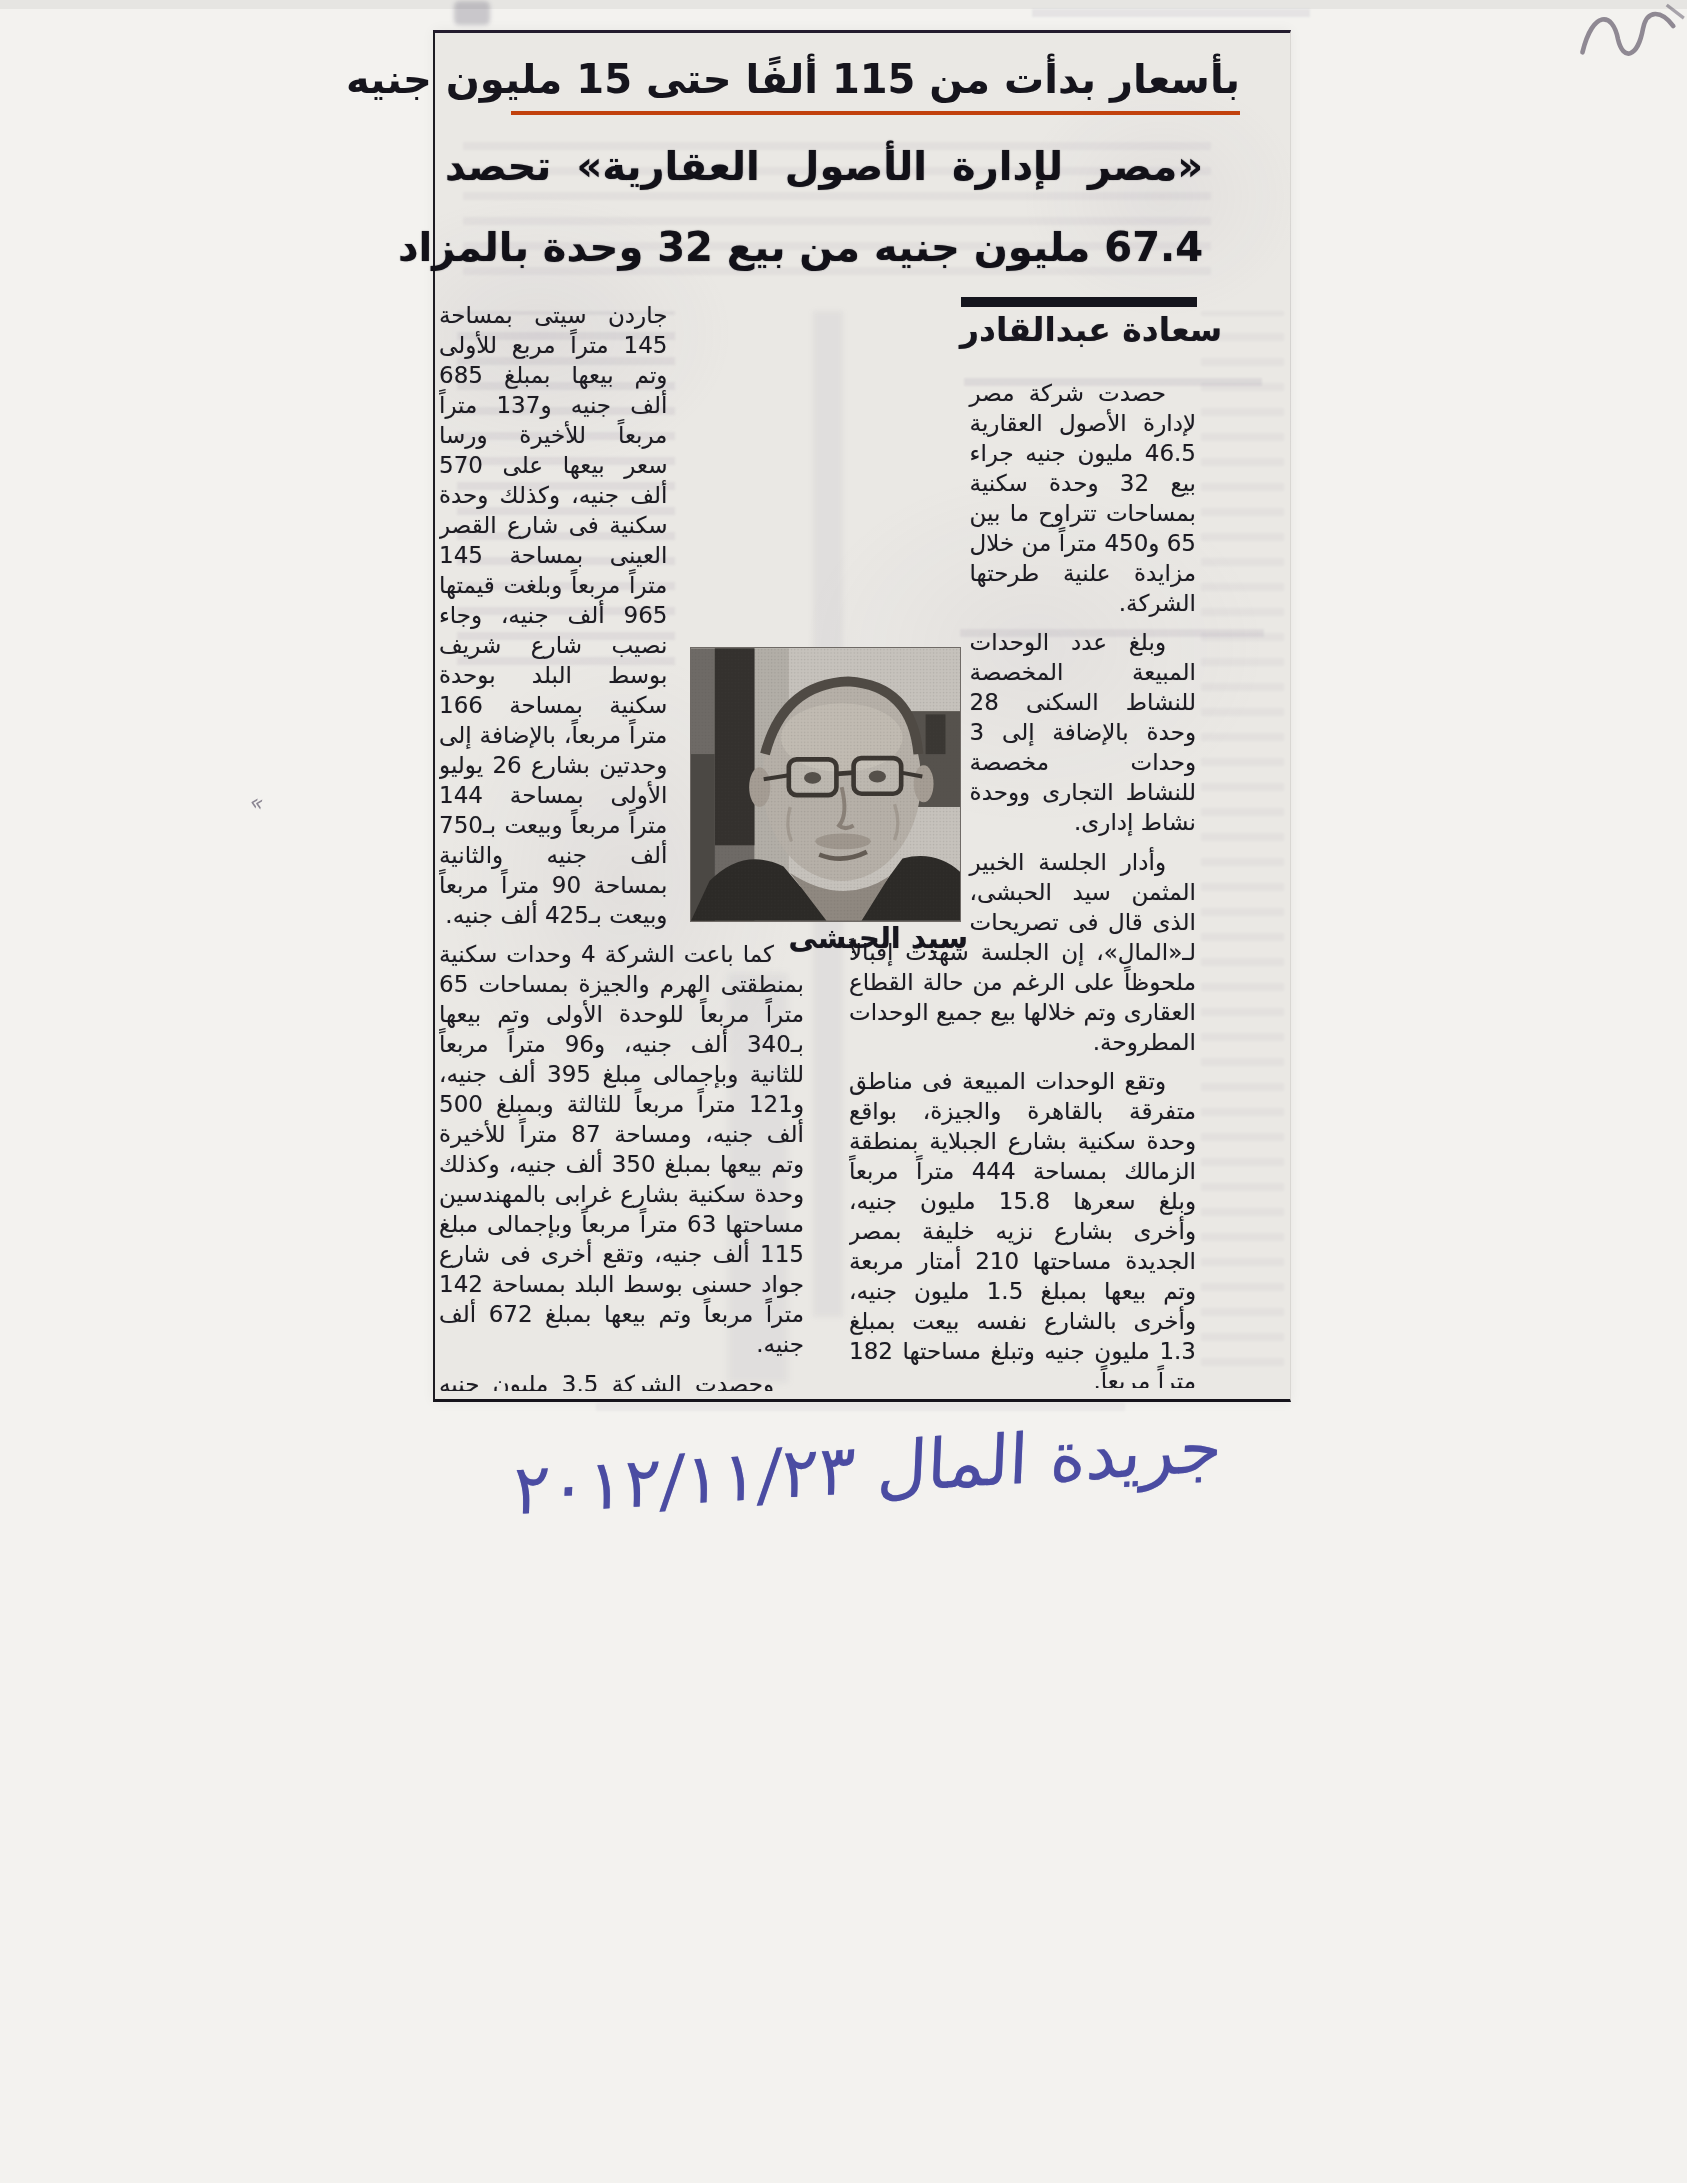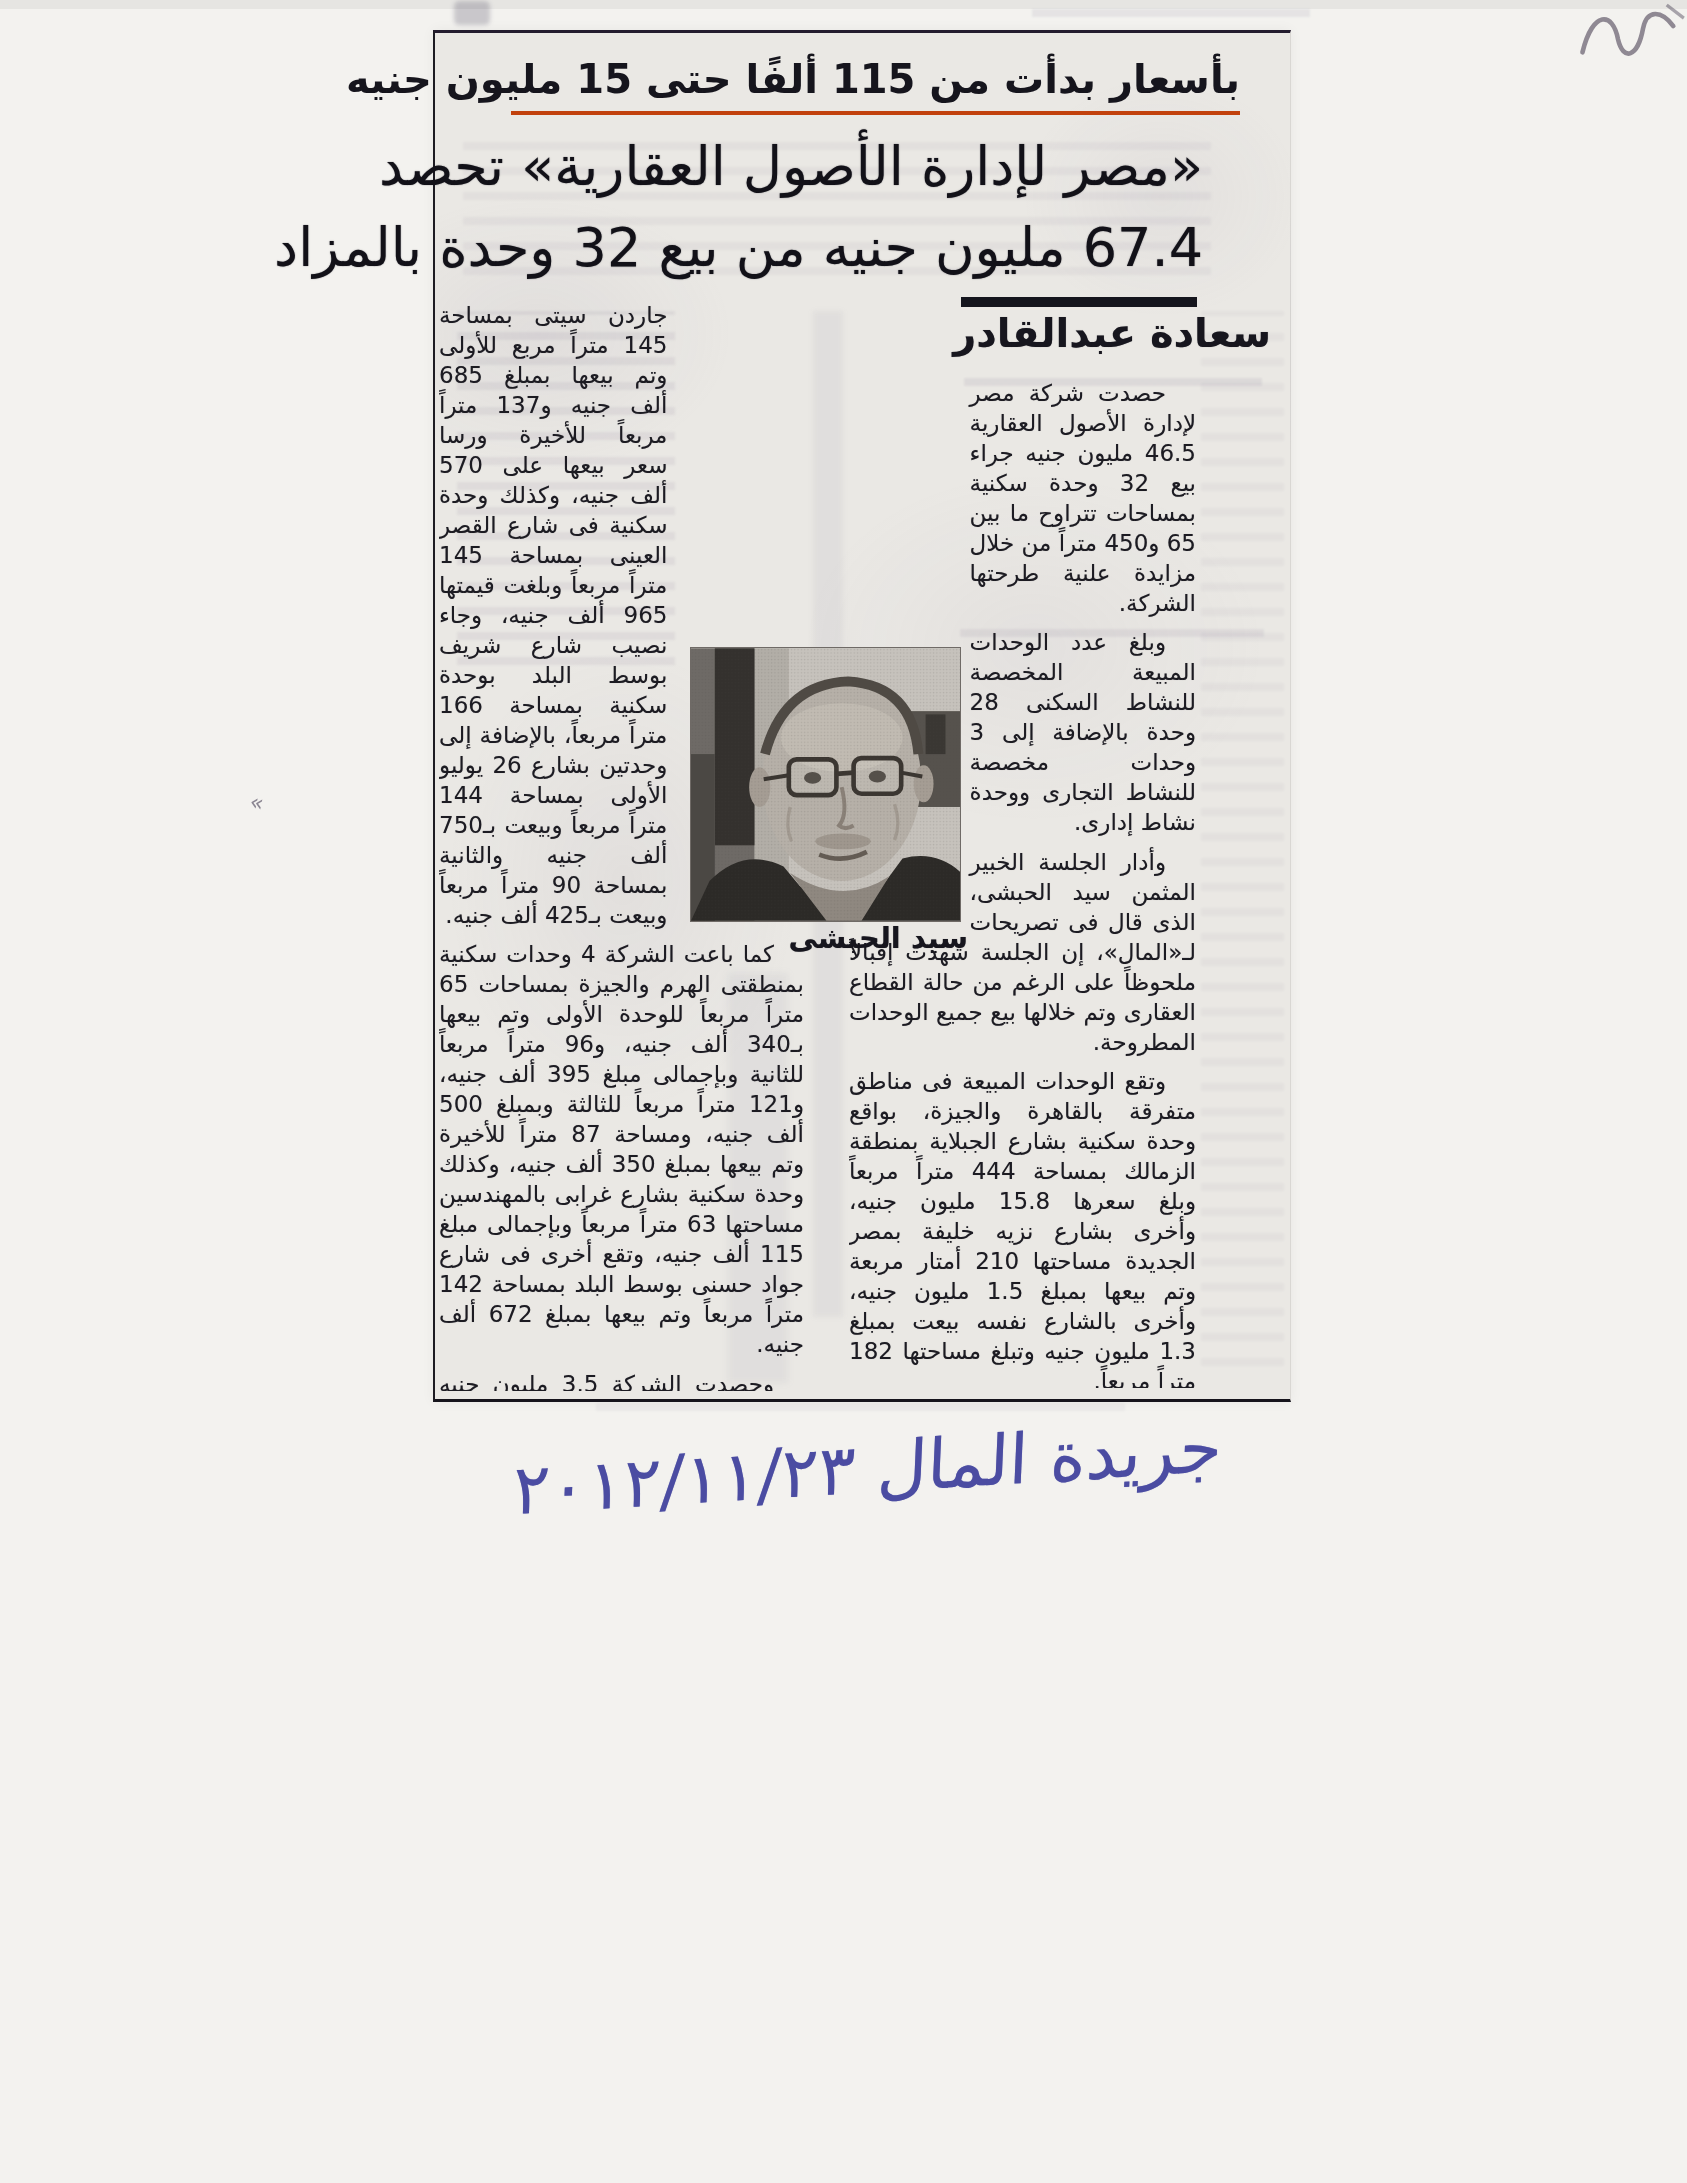--- a/index.html
+++ b/index.html
@@ -37,31 +37,31 @@
     left:511px;top:56px;width:729px;
     font-size:40px;font-weight:bold;color:#16151d;
     direction:rtl;text-align:justify;text-align-last:justify;
     padding-bottom:9.3px;border-bottom:4px solid #c2410c;
     letter-spacing:-0.7px;white-space:nowrap;
   }
 
   
   #headline{left:445px;top:126px;width:758px;direction:rtl;color:#121118;}
   #headline .hl{
-    font-size:54px;font-weight:normal;line-height:81px;
+    font-size:40px;font-weight:bold;line-height:81px;
     text-align:justify;text-align-last:justify;white-space:nowrap;
     letter-spacing:-1.3px;text-shadow:0 0 1.3px rgba(10,10,20,.55);
   }
 
   
   #byline-rule{left:961px;top:297px;width:236px;height:10px;background:#15151d;}
   #byline{
     left:960px;top:310px;width:311px;
     direction:rtl;text-align:left;
-    font-size:40px;font-weight:bold;color:#17161e;white-space:nowrap;
+    font-size:33px;font-weight:bold;color:#17161e;white-space:nowrap;
     text-shadow:0 0 0.7px rgba(10,10,20,.5);
   }
 
   
   .col{
     direction:rtl;text-align:justify;color:#1c1b22;
     font-size:23px;line-height:30px;overflow:hidden;
     text-shadow:0 0 0.7px rgba(20,20,30,.35);
   }
   .col p{margin:0 0 9.3px 0;text-indent:30px;}

